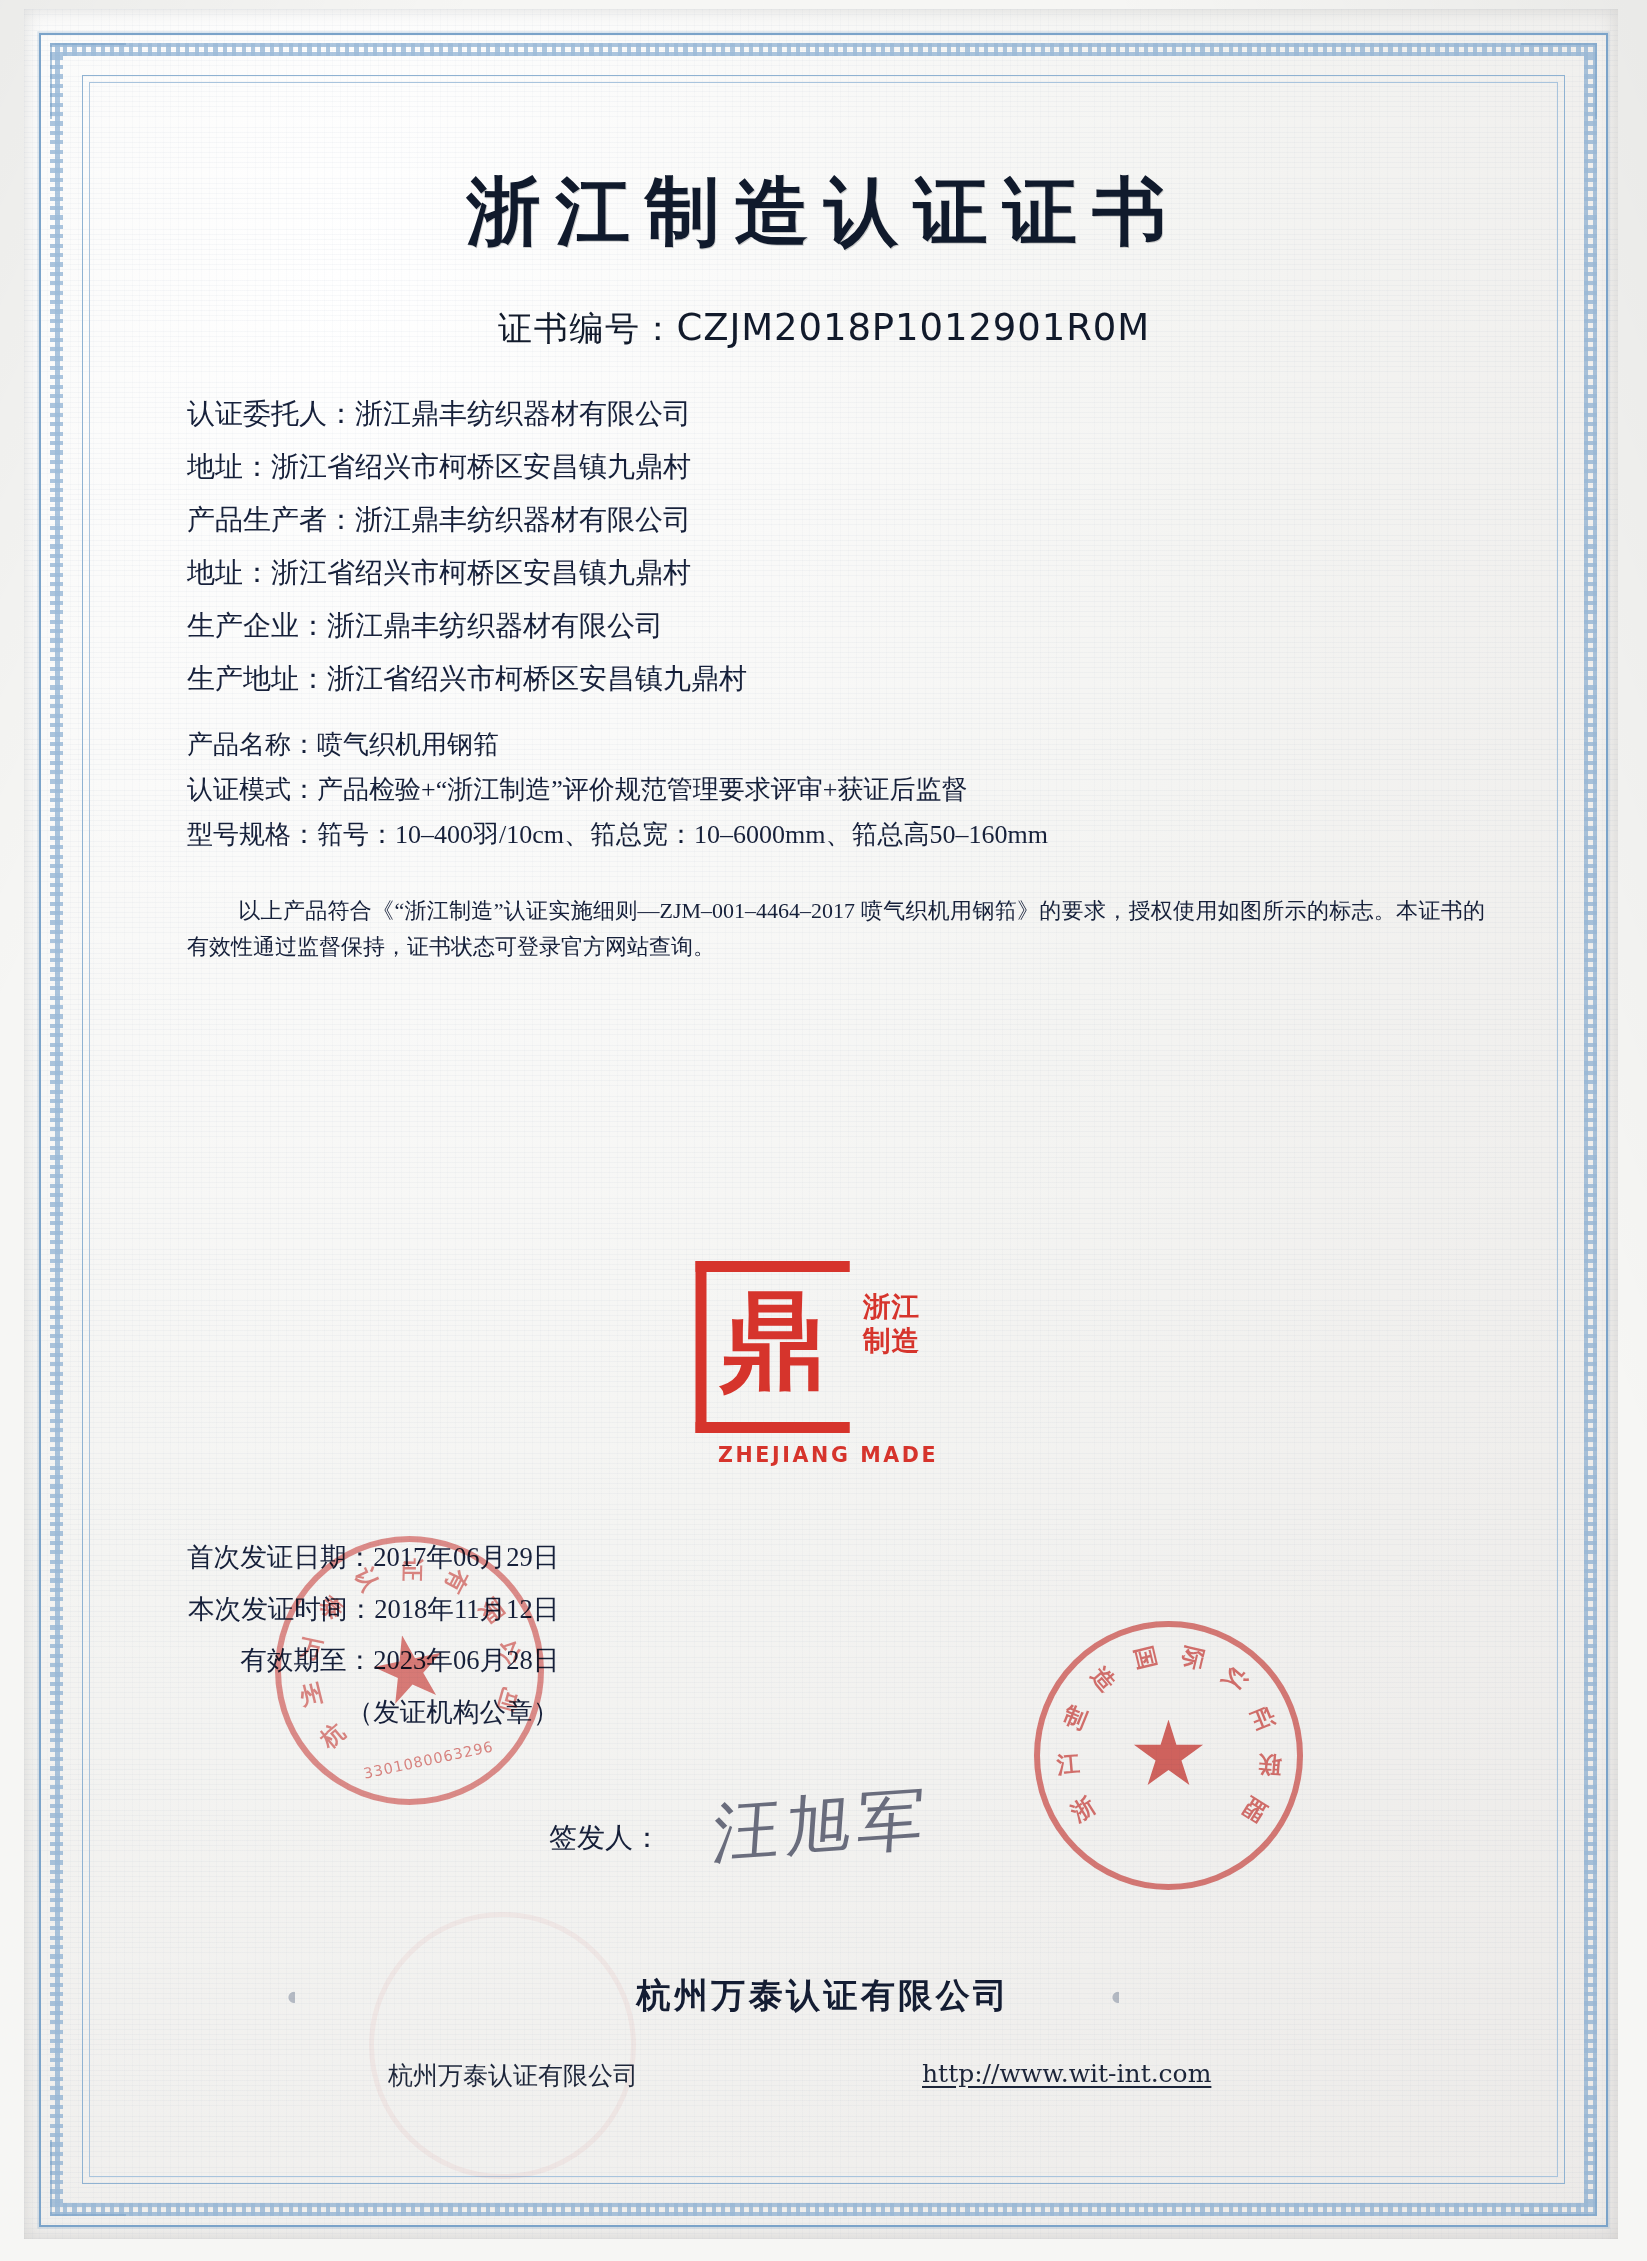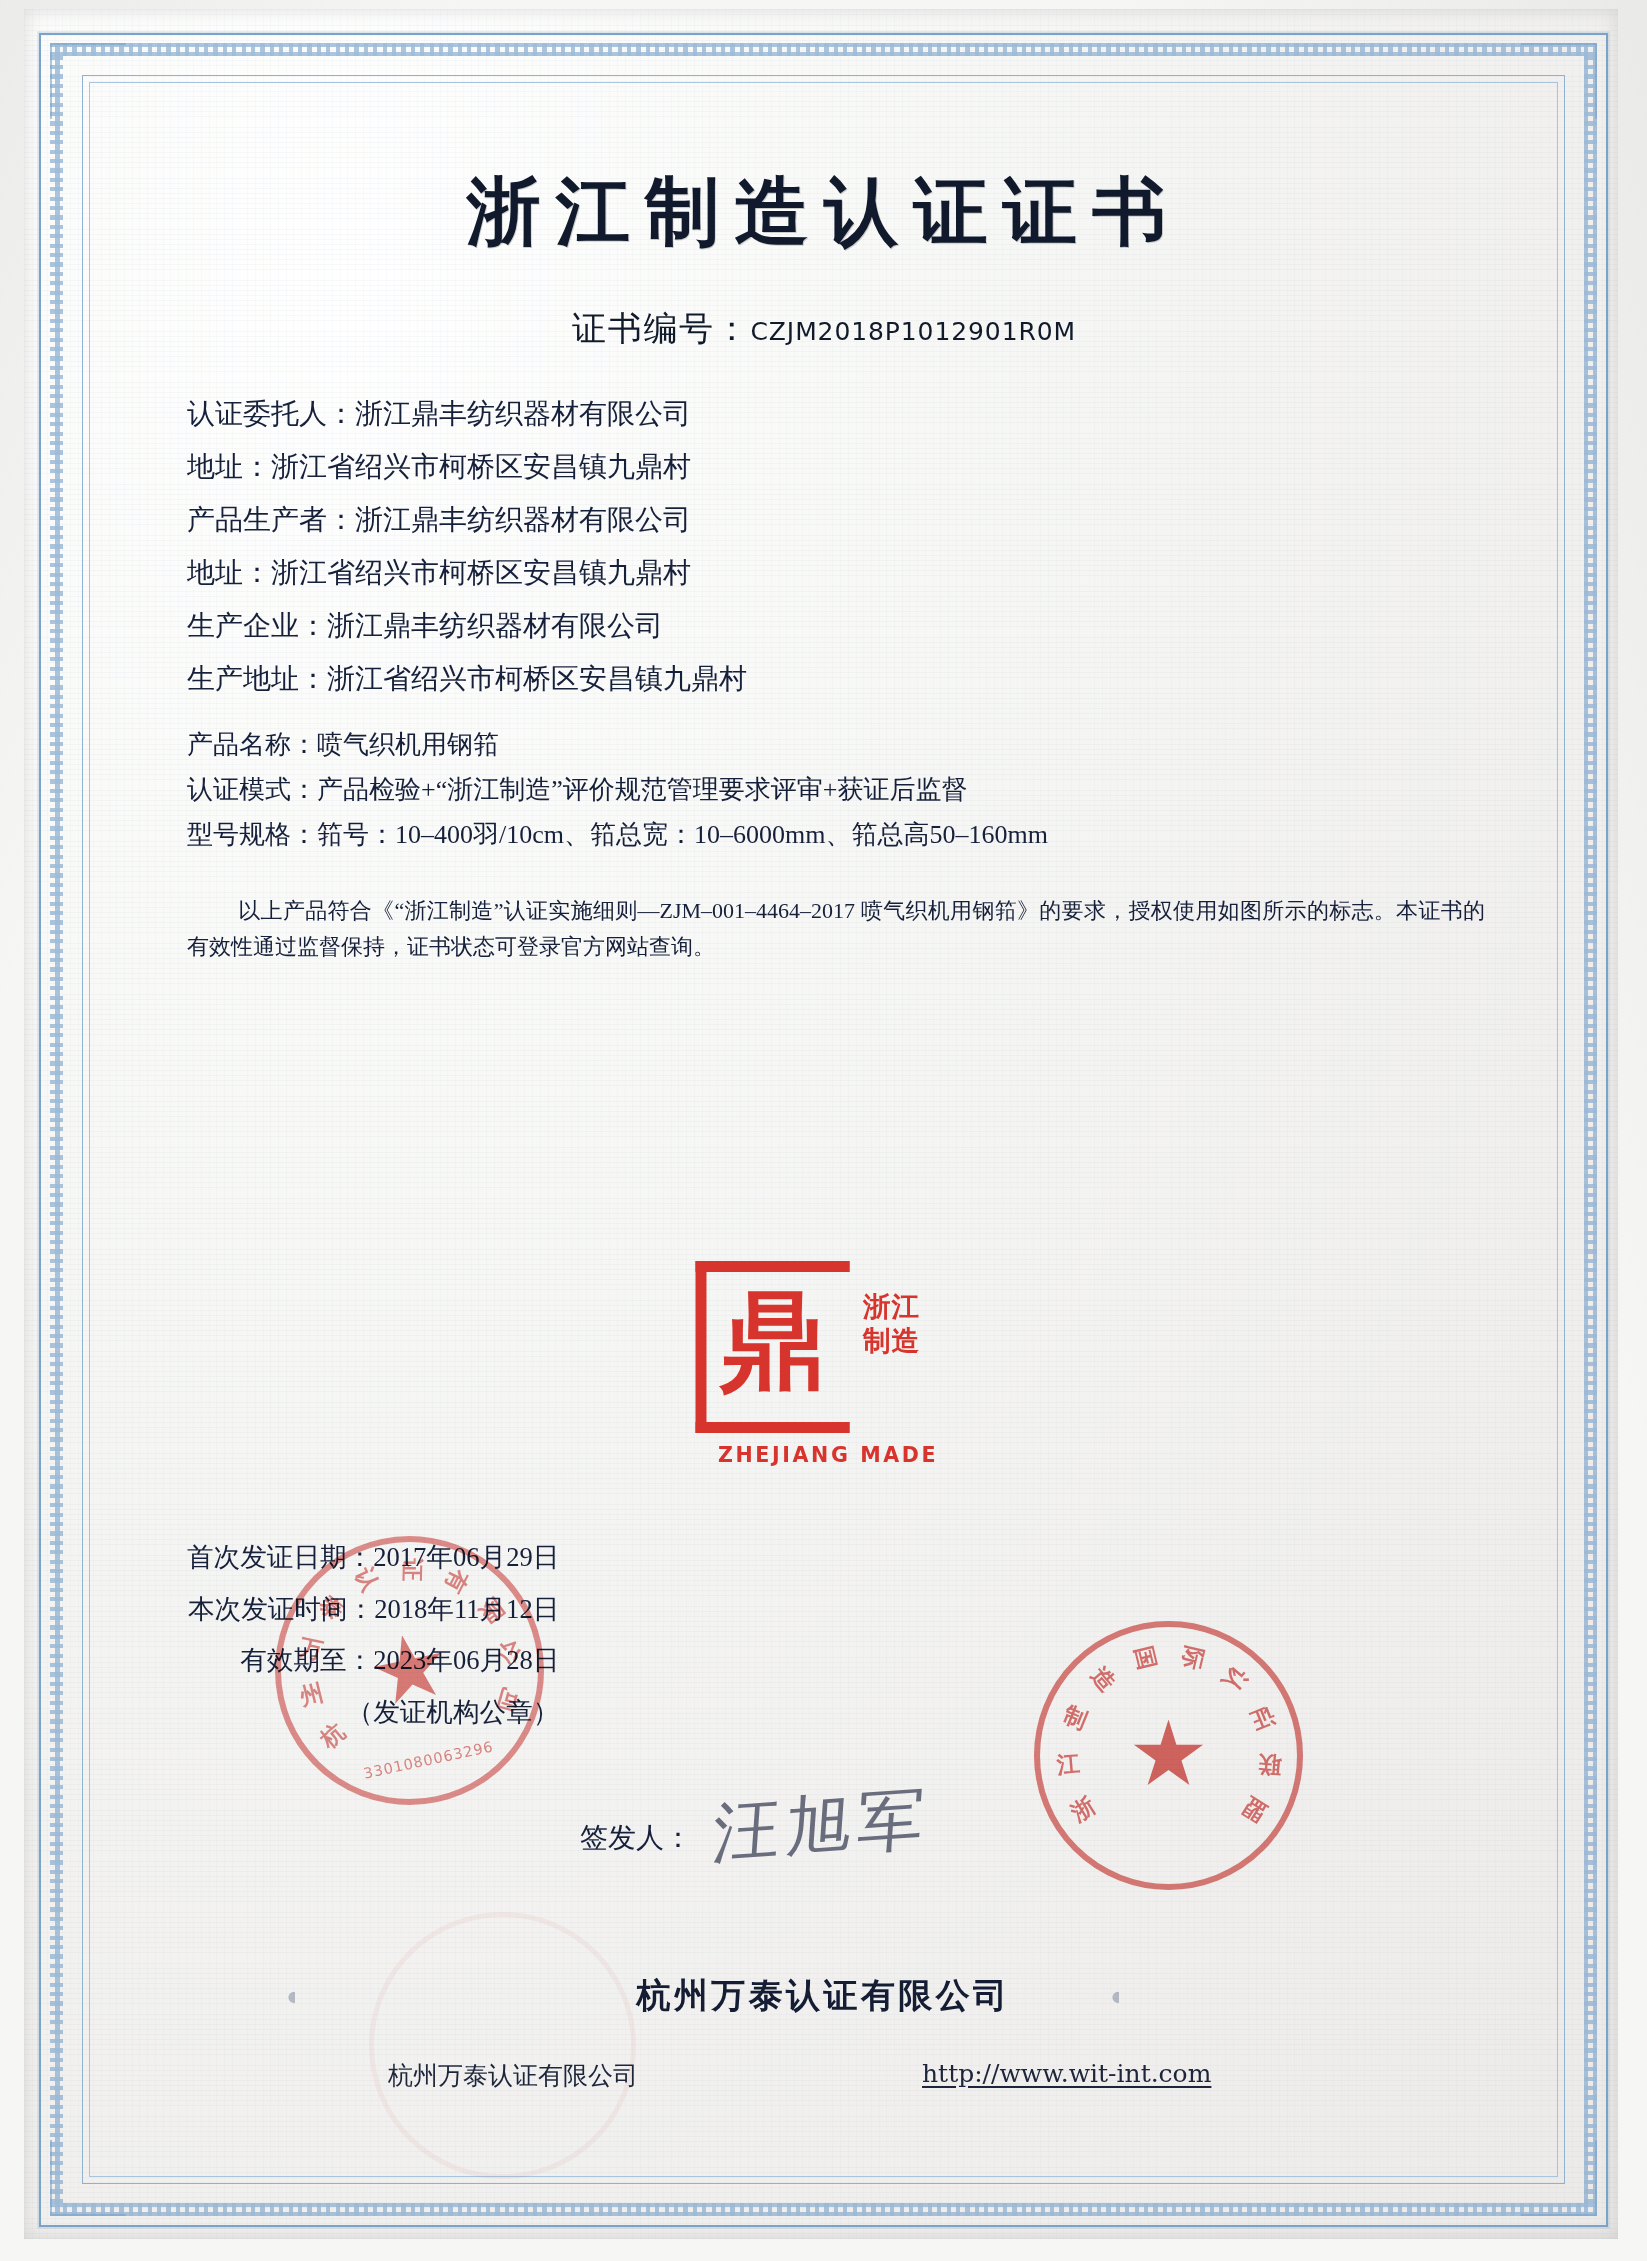--- a/index.html
+++ b/index.html
@@ -128,21 +128,21 @@
 
   .cert-number {
     text-align: center;
     font-size: 34px;
     letter-spacing: 1.7px;
     margin-top: 43px;
     color: #111a2b;
   }
   .cert-number .num {
     font-family: "DejaVu Sans", sans-serif;
-    font-size: 25px;
+    font-size: 37px;
     letter-spacing: 0.9px;
   }
 
   .field-block {
     margin-top: 48px;
     padding-left: 58px;
   }
   .field-row {
     font-size: 28px;
     line-height: 1.0;
@@ -246,21 +246,20 @@
     color: #16203a;
   }
   .dates .date-row { margin-bottom: 25px; white-space: nowrap; text-align: right; }
 
   .signer {
     position: absolute;
     left: 549px;
     top: 1819px;
     font-size: 28px;
     color: #16203a;
-    margin-left: 31px;
   }
 
   
   .stamp {
     position: absolute;
     border-radius: 50%;
     border: 6px solid rgba(205,45,40,0.72);
     color: rgba(205,45,40,0.78);
     mix-blend-mode: multiply;
   }

